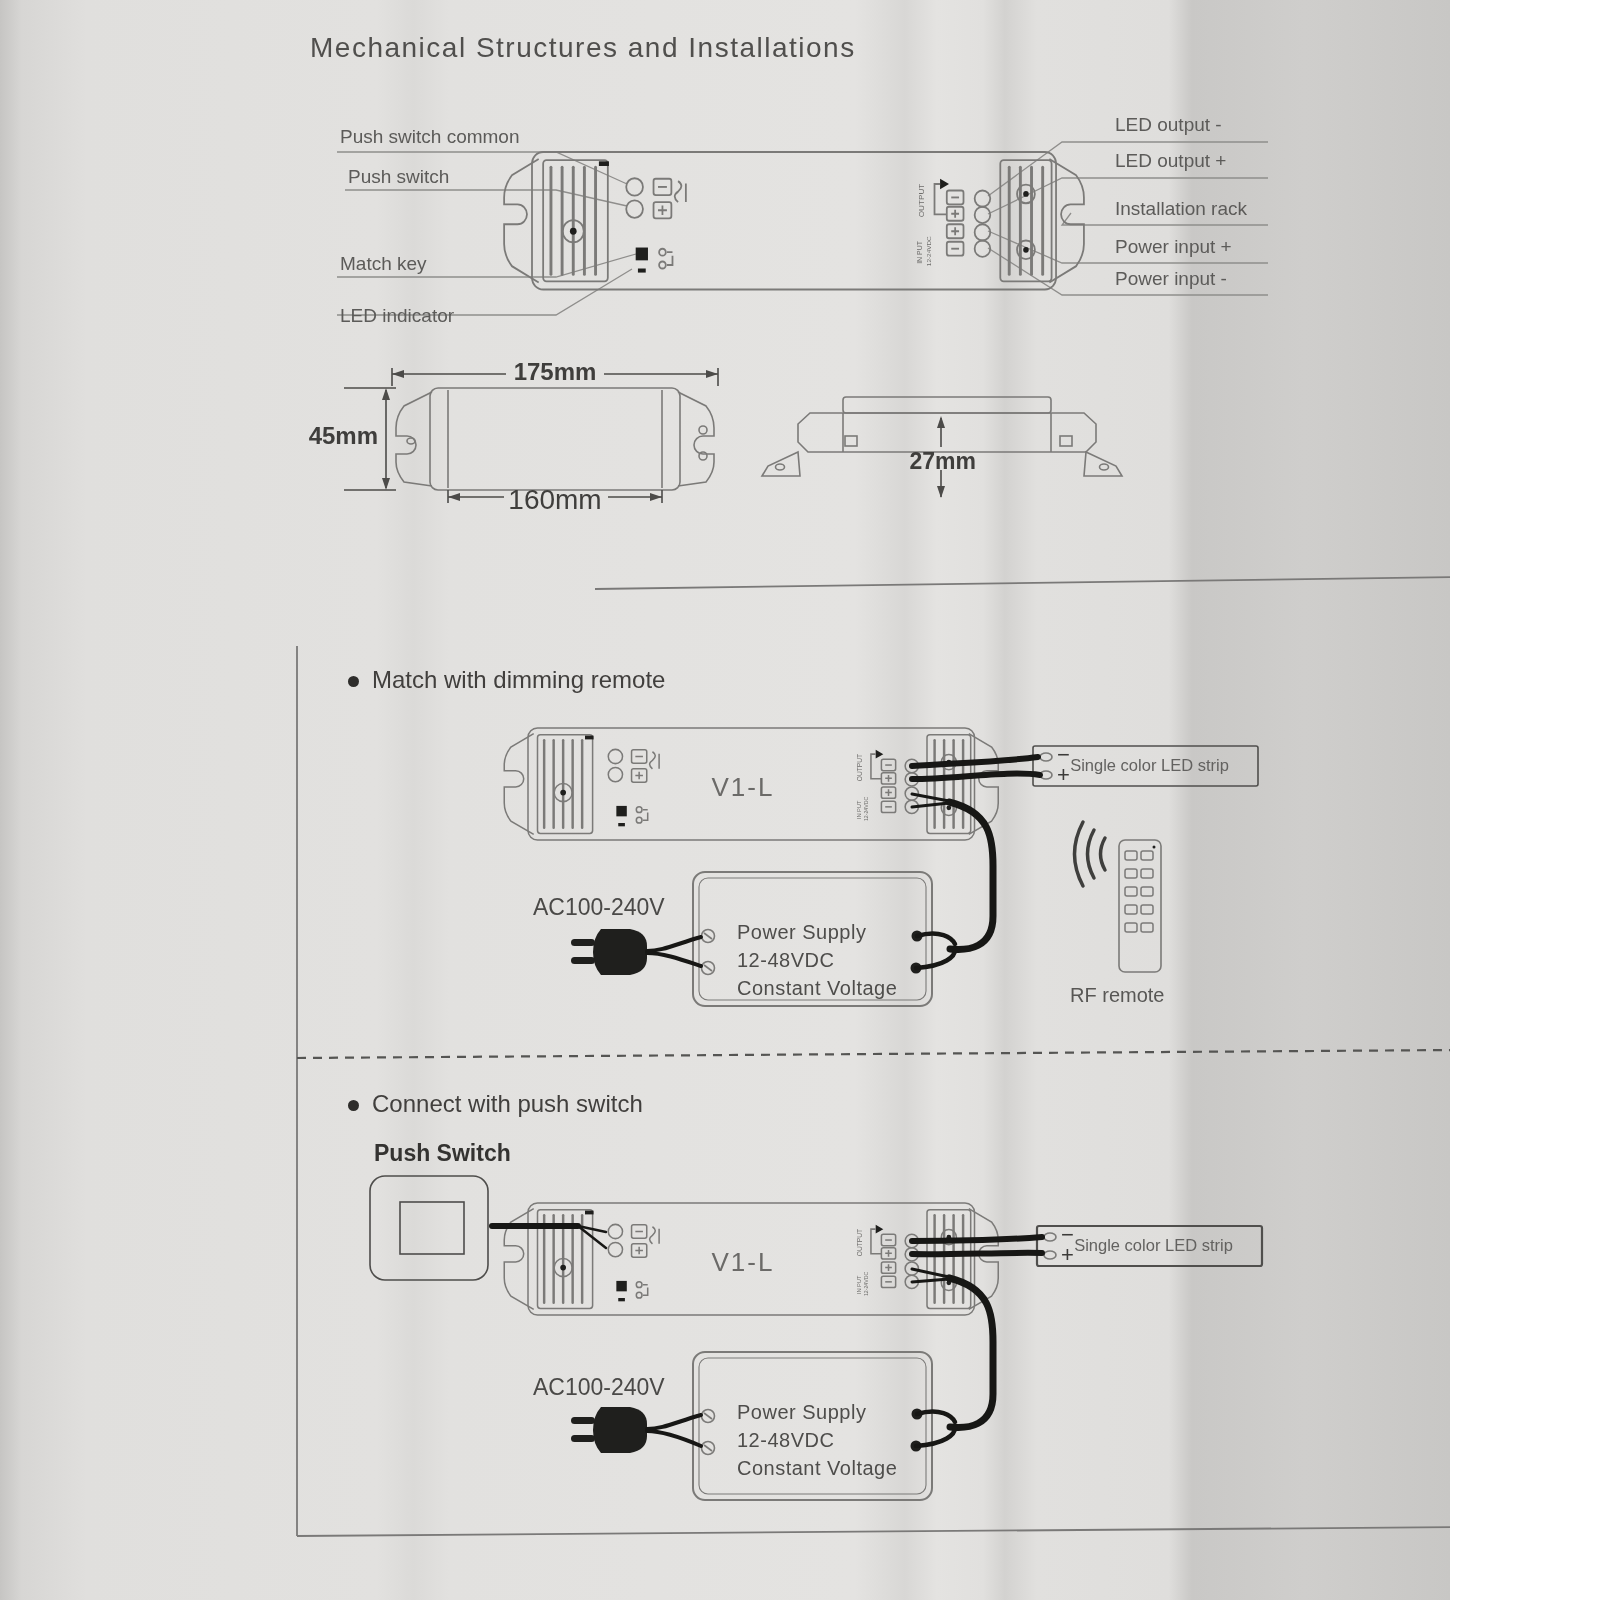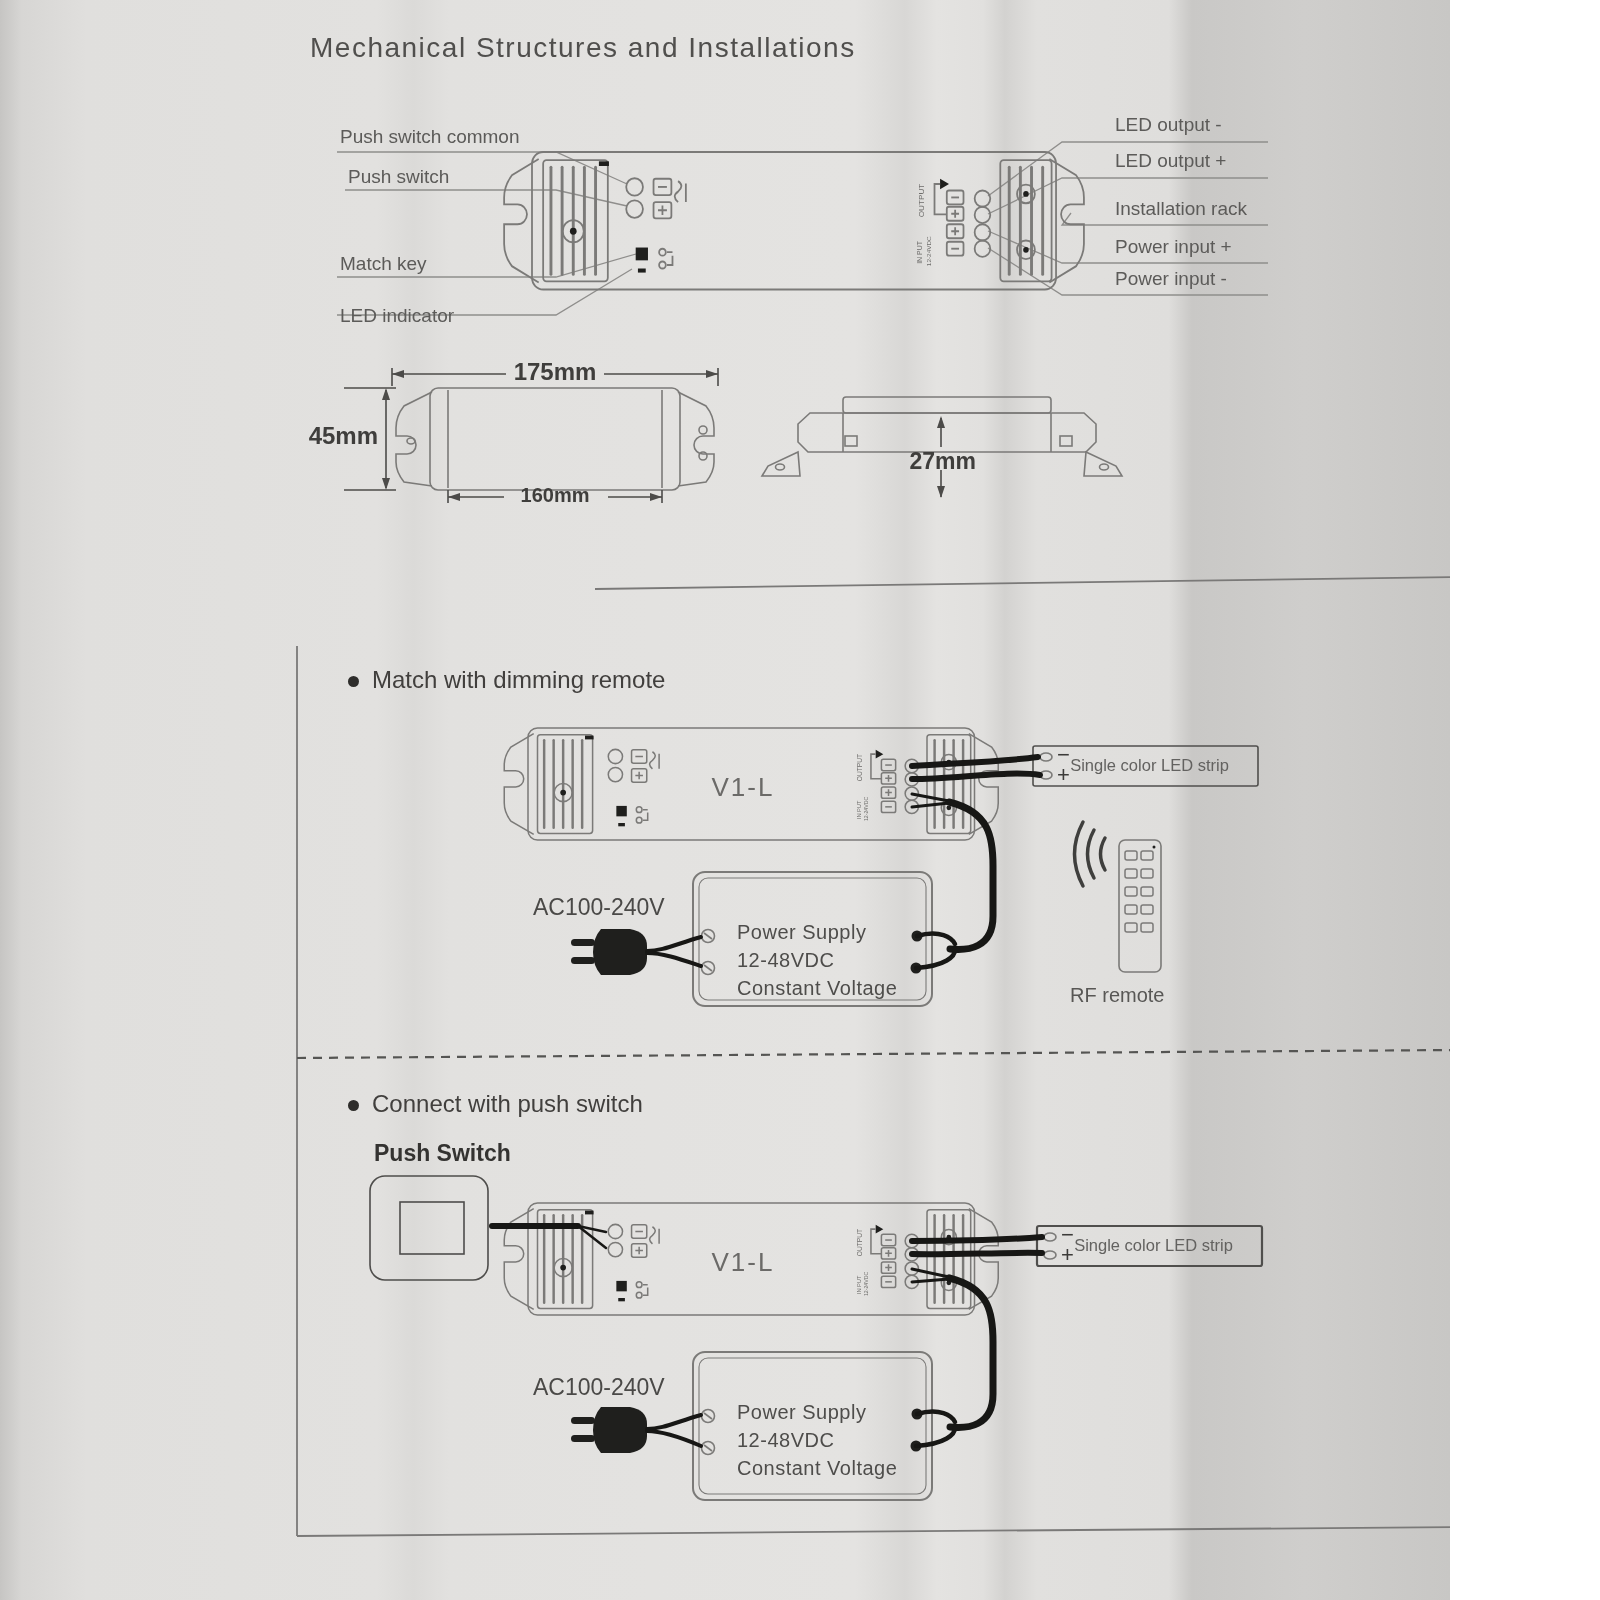--- a/index.html
+++ b/index.html
@@ -279,21 +279,21 @@
   <div class="t" style="left:340px;top:305px;font-size:19px;">LED indicator</div>
 
   <div class="t" style="left:1115px;top:114px;font-size:19px;">LED output -</div>
   <div class="t" style="left:1115px;top:150px;font-size:19px;">LED output +</div>
   <div class="t" style="left:1115px;top:198px;font-size:19px;">Installation rack</div>
   <div class="t" style="left:1115px;top:236px;font-size:19px;text-align:right;">Power input +</div>
   <div class="t" style="left:1115px;top:268px;font-size:19px;">Power input -</div>
 
   <div class="t" style="left:505px;top:358px;width:100px;text-align:center;font-size:24px;font-weight:600;color:#3f3e3c;">175mm</div>
   <div class="t" style="left:300px;top:422px;width:78px;text-align:right;font-size:24px;font-weight:600;color:#3f3e3c;">45mm</div>
-  <div class="t" style="left:500px;top:484px;width:110px;text-align:center;font-size:20px;font-weight:700;color:#3f3e3c;">160mm</div>
+  <div class="t" style="left:500px;top:484px;width:110px;text-align:center;font-size:28px;font-weight:400;color:#3f3e3c;">160mm</div>
   <div class="t" style="left:908px;top:448px;width:68px;text-align:right;font-size:23px;font-weight:600;color:#3f3e3c;">27mm</div>
 
 
   <div class="dot" style="left:348px;top:676px;"></div>
   <div class="t" style="left:372px;top:666px;font-size:24px;color:#413f3d;">Match with dimming remote</div>
 
   <div class="t" style="left:698px;top:772px;width:90px;text-align:center;font-size:26px;letter-spacing:2px;color:#6b6a68;">V1-L</div>
   <div class="t" style="left:1052px;top:756px;width:195px;text-align:center;font-size:16.5px;color:#636260;">Single color LED strip</div>
   <div class="t" style="left:1057px;top:742px;font-size:22px;color:#3c3b39;">−</div>
   <div class="t" style="left:1057px;top:762px;font-size:22px;color:#3c3b39;">+</div>

